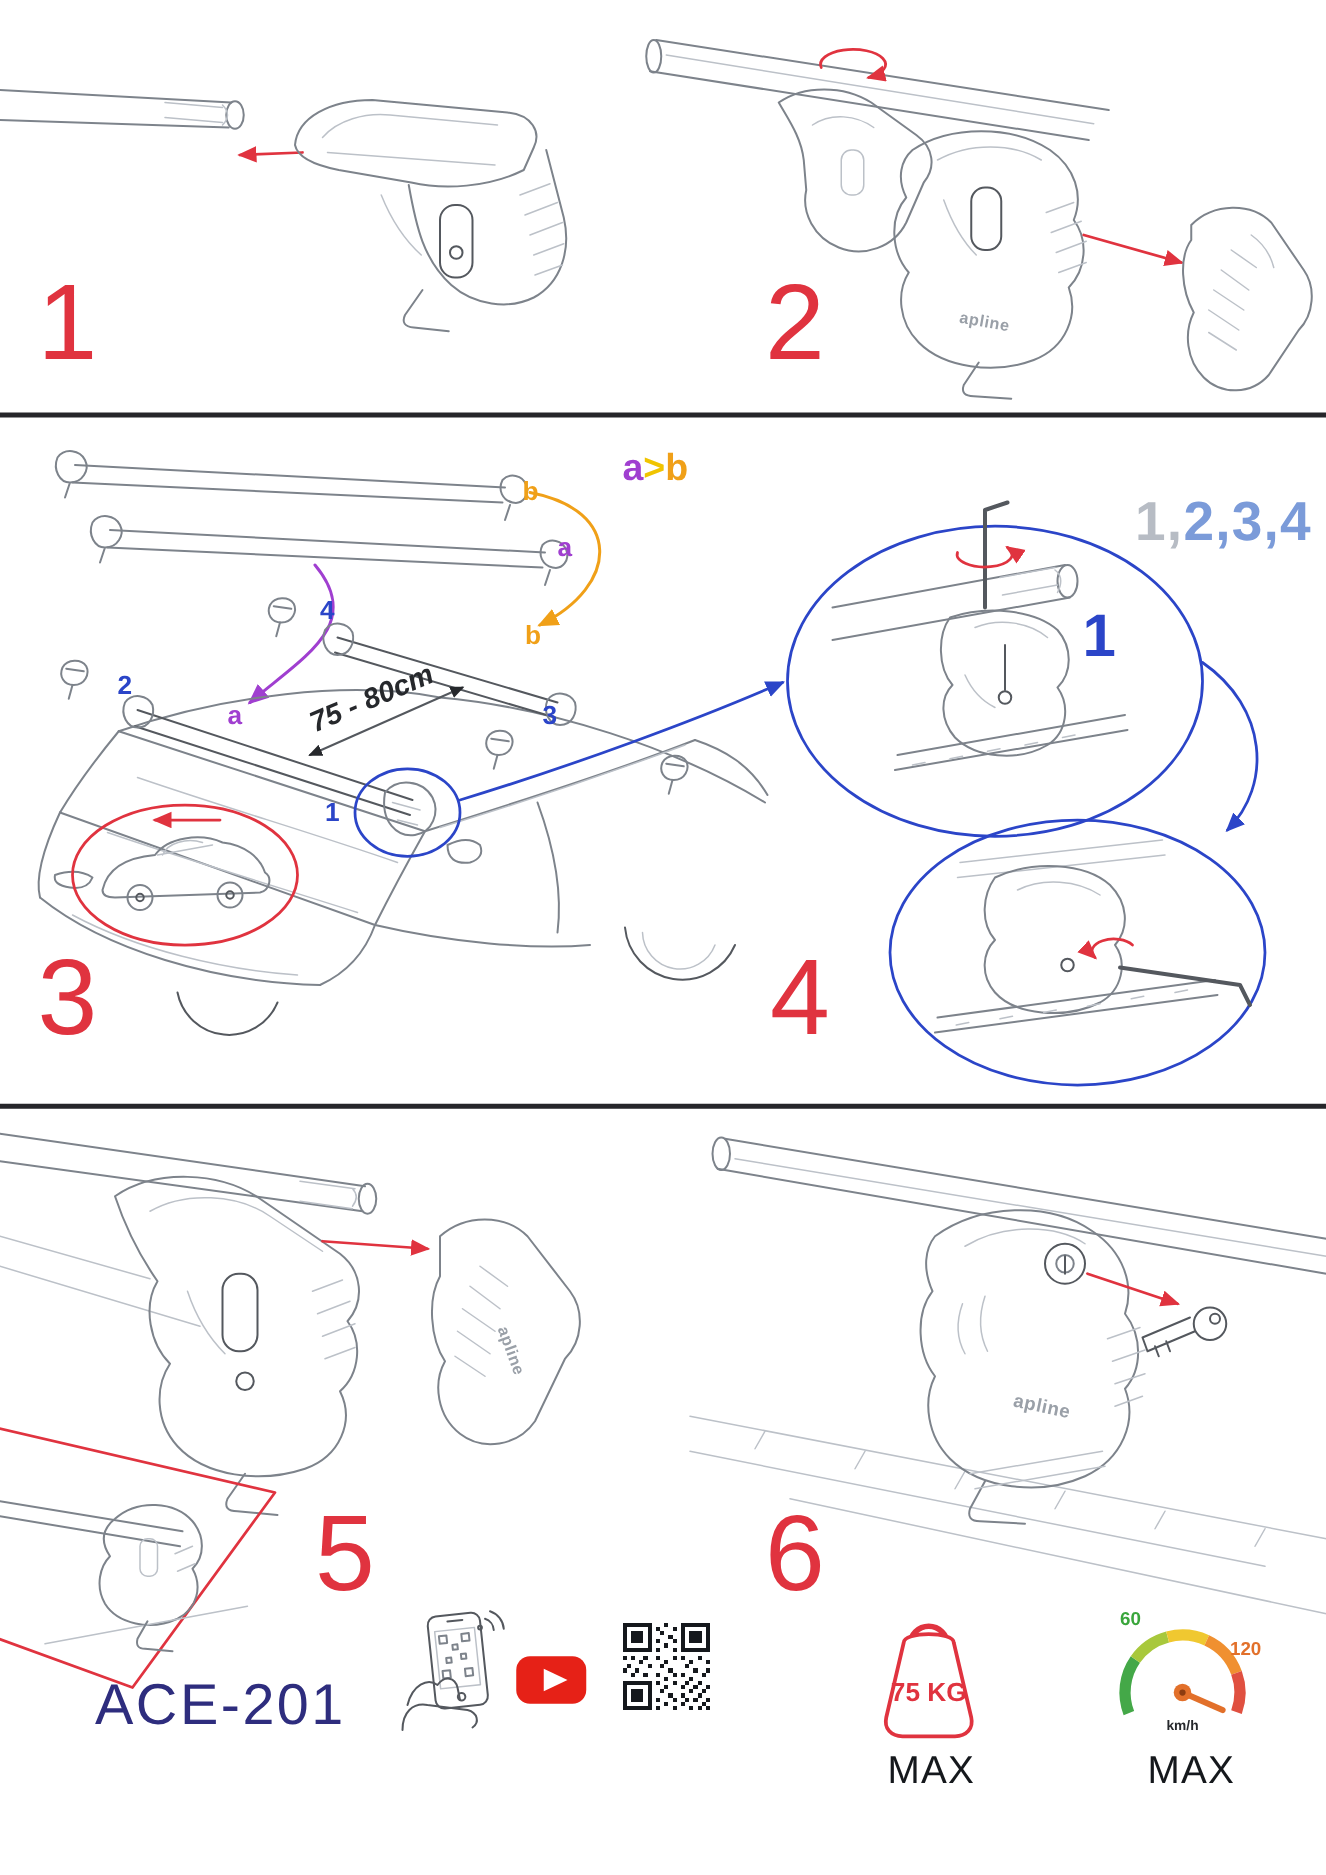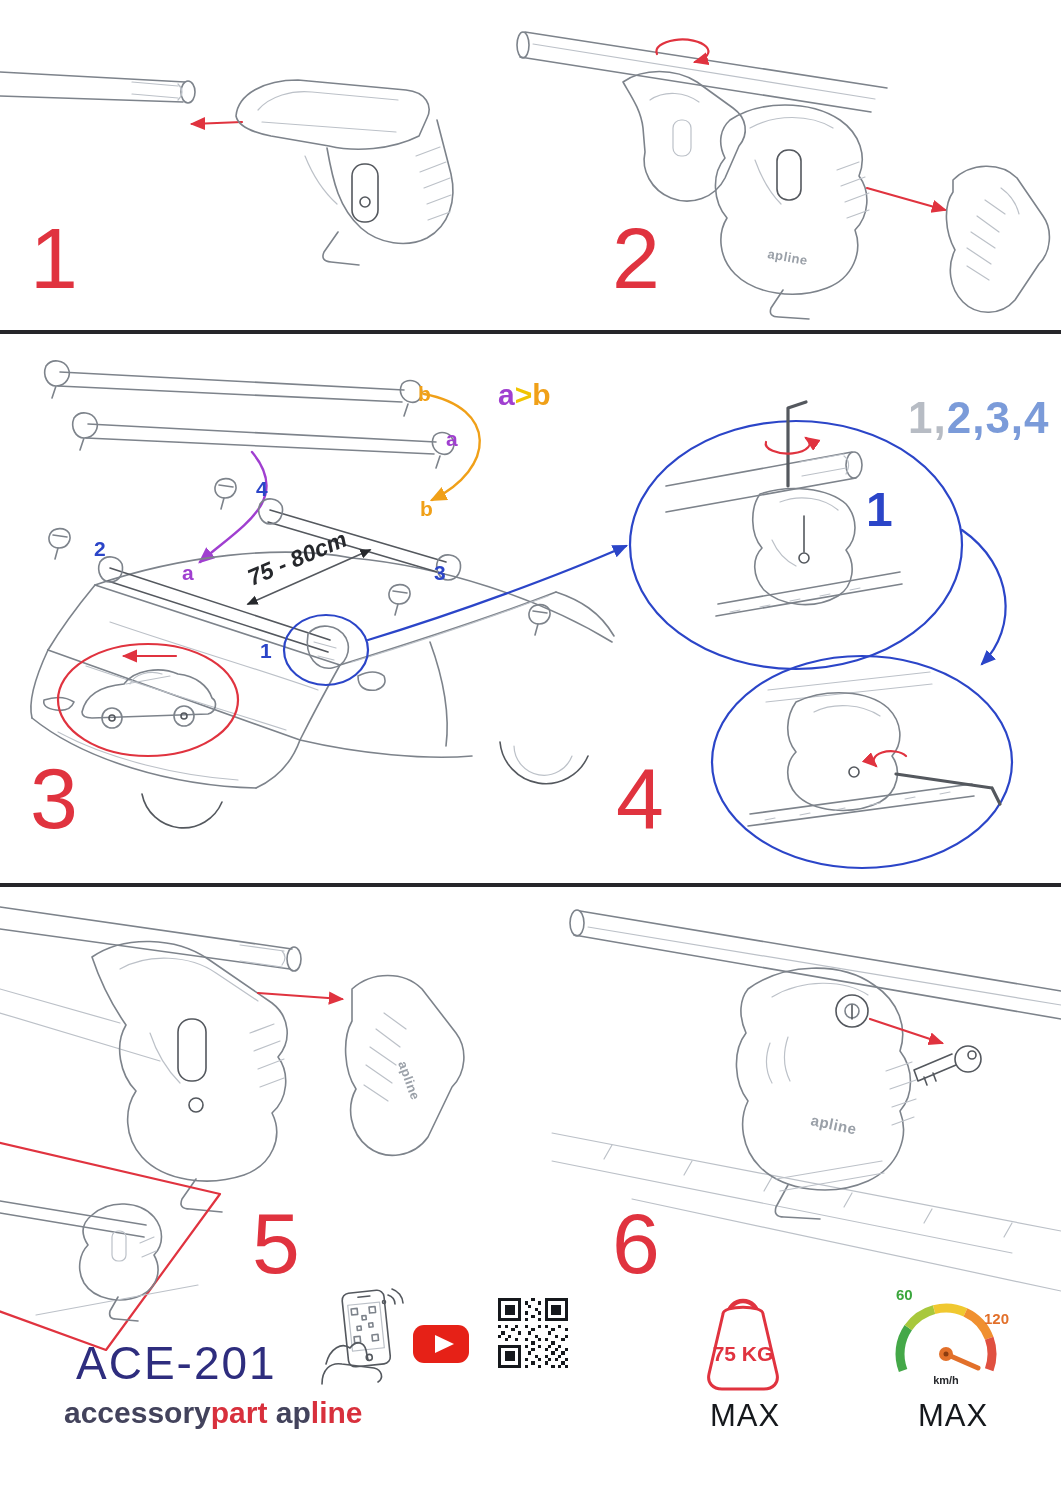--- a/index.html
+++ b/index.html
@@ -175,21 +175,21 @@
     <ellipse class="rd" cx="148" cy="350" rx="90" ry="56"></ellipse>
     <path d="M82 362 C86 344 102 336 124 334 C134 320 160 316 178 324 C196 326 208 336 212 348 C218 352 216 362 208 364 L92 368 C86 368 82 366 82 362 Z"></path>
     <path class="lt" d="M126 334 L170 326 M130 334 C134 324 150 320 162 324"></path>
     <circle cx="112" cy="368" r="10"></circle>
       <circle cx="184" cy="366" r="10"></circle>
     <circle class="dk" cx="112" cy="368" r="3"></circle>
       <circle class="dk" cx="184" cy="366" r="3"></circle>
     <path class="rd" d="M176 306 L124 306" marker-end="url(#mRed)"></path>
   </svg>
 
-  <div class="order-note" style="left:498px;top:380px">
+  <div class="order-note" style="left:498px;top:360px">
     <span class="c-purple">a</span><span class="c-yellow">&gt;</span><span class="c-orange">b</span>
   </div>
   <div class="lbl c-orange" style="left:418px;top:383px">b</div>
   <div class="lbl c-purple" style="left:446px;top:428px">a</div>
   <div class="lbl c-blue" style="left:94px;top:538px">2</div>
   <div class="lbl c-blue" style="left:256px;top:478px">4</div>
   <div class="lbl c-blue" style="left:434px;top:562px">3</div>
   <div class="lbl c-blue" style="left:260px;top:640px">1</div>
   <div class="lbl c-purple" style="left:182px;top:562px">a</div>
   <div class="lbl c-orange" style="left:420px;top:498px">b</div>
@@ -274,23 +274,20 @@
     <path class="rd" d="M318 126 L390 150" marker-end="url(#mRed)"></path>
     <g>
       <circle class="dk" cx="416" cy="166" r="13"></circle>
       <circle class="dk" cx="420" cy="162" r="4"></circle>
       <path class="dk" d="M404 172 L366 188 M400 161 L362 177 M362 177 l4 11 M372 184 l3 8 M381 180 l3 8"></path>
     </g>
   </svg>
   <div class="step-num" style="left:612px;top:1200px">6</div>
 
   <div class="model" style="left:76px;top:1336px">ACE-201</div>
-  <div class="tagline" style="left:64px;top:1398px">
-    <span class="tag-dark">accessory</span><span class="tag-red">part</span><span>&nbsp;</span><span class="tag-dark">ap</span><span class="tag-red">line</span>
-  </div>
 
   <svg class="ill" style="left:320px;top:1286px" width="85" height="100" viewBox="0 0 85 100">
     <g transform="rotate(-6 42 50)">
       <rect class="dk" x="26" y="6" width="42" height="74" rx="7"></rect>
       <rect class="lt" x="31" y="18" width="32" height="46"></rect>
       <path fill="#555" stroke="none" d="M34 22h6v6h-6z M52 22h6v6h-6z M34 50h6v6h-6z M44 30h4v4h-4z M50 38h4v4h-4z M38 40h4v4h-4z M52 50h6v6h-6z"></path>
       <path class="dk" d="M42 11 h12"></path>
       <circle class="dk" cx="47" cy="72" r="3"></circle>
     </g>
     <path class="dk" d="M72 3 a16 16 0 0 1 11 14 M68 9 a10 10 0 0 1 7 9"></path>

